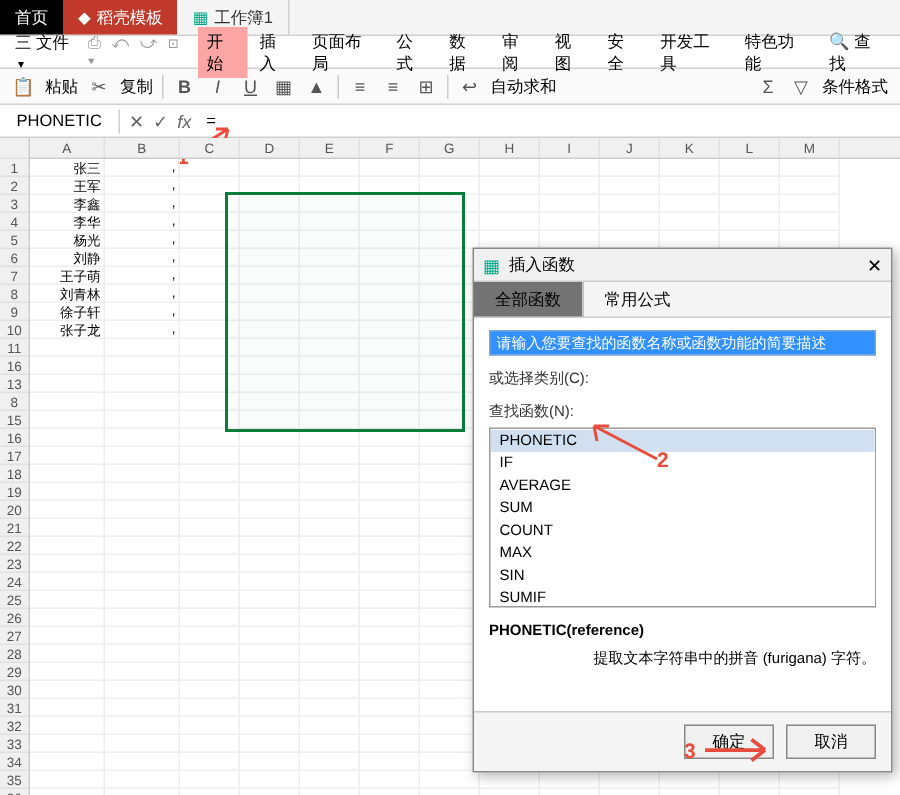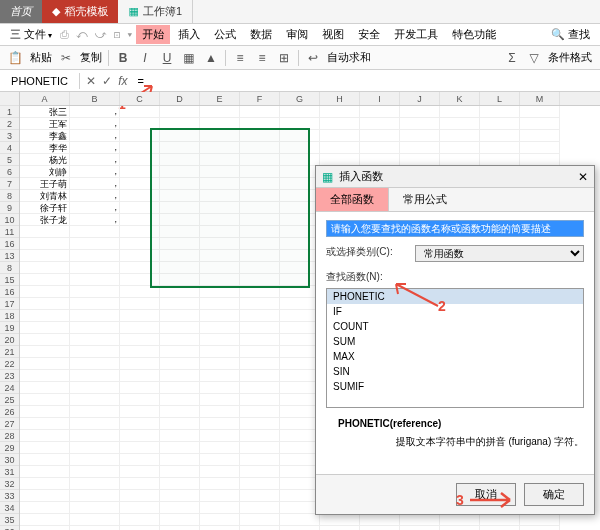--- a/index.html
+++ b/index.html
@@ -1,19 +1,19 @@
 <!DOCTYPE html>
 <html><head>
 <meta charset="utf-8">
 <style>
 * { margin: 0; padding: 0; box-sizing: border-box; font-family: "Microsoft YaHei", sans-serif; }
 body { width: 600px; height: 530px; background: #fff; overflow: hidden; position: relative; font-size: 11px; }
 .topbar { display: flex; height: 24px; background: #f5f5f5; border-bottom: 1px solid #d0d0d0; }
 .topbar .tab { padding: 4px 10px; display: flex; align-items: center; gap: 4px; font-size: 11px; }
-.topbar .tab.blue { background: #737373; color: #fff; font-style: italic; }
+.topbar .tab.blue { background: #000000; color: #fff; }
 .topbar .tab.red { background: #c0392b; color: #fff; }
 .topbar .tab.green { color: #333; border-right: 1px solid #d0d0d0; }
 .topbar .tab.green .icon { color: #0a8; }
 .menubar { display: flex; height: 22px; align-items: center; gap: 2px; padding: 0 4px; border-bottom: 1px solid #d0d0d0; font-size: 11px; }
 .menubar .menu-item { padding: 2px 6px; cursor: pointer; }
 .menubar .menu-item.active { background: #fca5a5; }
 .menubar .dropdown-arrow { font-size: 8px; margin-left: 2px; }
 .toolbar { display: flex; height: 24px; align-items: center; gap: 6px; padding: 2px 8px; border-bottom: 1px solid #d0d0d0; background: #fafafa; }
 .toolbar-icon { width: 16px; height: 16px; display: inline-flex; align-items: center; justify-content: center; color: #555; font-size: 12px; cursor: pointer; }
 .toolbar-sep { width: 1px; height: 16px; background: #ccc; }
@@ -35,29 +35,29 @@
 .cell.wide { width: 50px; }
 .selection-rect { position: absolute; border: 2px solid #0a7d3a; background: rgba(10,125,58,0.02); pointer-events: none; }
 .red-annotation { position: absolute; color: #e74c3c; font-weight: bold; font-size: 14px; pointer-events: none; }
 .red-arrow { position: absolute; pointer-events: none; }
 .dialog { position: absolute; top: 165px; left: 315px; width: 280px; height: 350px; background: #fff; border: 1px solid #888; box-shadow: 2px 2px 8px rgba(0,0,0,0.3); display: flex; flex-direction: column; }
 .dialog-title { height: 22px; background: #f0f0f0; display: flex; align-items: center; padding: 0 6px; gap: 6px; border-bottom: 1px solid #ccc; }
 .dialog-title .icon { color: #0a8; font-size: 12px; }
 .dialog-title .x { margin-left: auto; cursor: pointer; font-size: 12px; }
 .dialog-tabs { display: flex; border-bottom: 1px solid #ccc; background: #f5f5f5; }
 .dialog-tabs .dtab { padding: 4px 14px; font-size: 11px; cursor: pointer; }
-.dialog-tabs .dtab.active { background: #fca5a5; border-right: 1px solid #ccc; }
+.dialog-tabs .dtab.active { background: #737373; border-right: 1px solid #ccc; }
 .dialog-body { flex: 1; padding: 8px 10px; display: flex; flex-direction: column; gap: 4px; font-size: 11px; }
 .dialog-body label { font-size: 10px; color: #333; }
 .dialog-body input[type=text] { border: 1px solid #7aa6d6; padding: 2px 4px; font-size: 10px; background: #3390ff; color: #fff; }
 .dialog-body select { border: 1px solid #999; padding: 1px 4px; font-size: 10px; }
 .func-list { border: 1px solid #999; height: 120px; overflow: auto; background: #fff; }
 .func-list .fi { padding: 2px 6px; font-size: 10px; cursor: pointer; }
 .func-list .fi.sel { background: #d0e0f0; }
-.func-desc { margin-top: 6px; font-size: 10px; margin-left: 12px; }
+.func-desc { margin-top: 6px; font-size: 10px; }
 .func-desc b { font-weight: bold; }
 .dialog-footer { display: flex; justify-content: flex-end; gap: 8px; padding: 8px 10px; border-top: 1px solid #ccc; background: #f5f5f5; }
 .dialog-footer button { padding: 3px 18px; font-size: 11px; border: 1px solid #888; background: #f0f0f0; cursor: pointer; }
 </style>
 </head>
 <body>
 
 <div class="topbar">
   <div class="tab blue">首页</div>
   <div class="tab red">
@@ -68,20 +68,21 @@
       <span class="icon">▦</span>
       <span>工作簿1</span>
     </div>
 </div>
 
 <div class="menubar">
   <span class="menu-item"><span>三 文件</span><span class="dropdown-arrow">▾</span></span>
   <span style="color:#999;letter-spacing:2px;">⎙ ⤺ ⤻ ⊡ ▾</span>
   <span class="menu-item active">开始</span>
   <span class="menu-item">插入</span>
+  <span class="menu-item">页面布局</span>
   <span class="menu-item">公式</span>
   <span class="menu-item">数据</span>
   <span class="menu-item">审阅</span>
   <span class="menu-item">视图</span>
   <span class="menu-item">安全</span>
   <span class="menu-item">开发工具</span>
   <span class="menu-item">特色功能</span>
   <span class="menu-item" style="margin-left:auto;">🔍 <span>查找</span></span>
 </div>
 
@@ -736,42 +737,42 @@
     <span class="icon">▦</span>
     <span>插入函数</span>
     <span class="x">✕</span>
   </div>
   <div class="dialog-tabs">
     <div class="dtab active">全部函数</div>
     <div class="dtab">常用公式</div>
   </div>
   <div class="dialog-body">
     <input type="text" value="请输入您要查找的函数名称或函数功能的简要描述" style="">
-    <div style="display:flex;align-items:flex-start;gap:22px;margin-top:4px;">
+    <div style="display:flex;align-items:flex-end;gap:6px;margin-top:4px;">
       <label>或选择类别(C):</label>
-      <select style="flex:1;"><option>常用函数</option></select>
     </div>
     <label style="margin-top:4px;">查找函数(N):</label>
     <div class="func-list" id="funclist">
         <div class="fi sel">PHONETIC</div>
         <div class="fi">IF</div>
+        <div class="fi">AVERAGE</div>
+        <div class="fi">SUM</div>
         <div class="fi">COUNT</div>
-        <div class="fi">SUM</div>
         <div class="fi">MAX</div>
         <div class="fi">SIN</div>
         <div class="fi">SUMIF</div>
       </div>
     <div class="func-desc">
       <b>PHONETIC(reference)</b>
       <div style="margin-top:6px;text-align:right;">提取文本字符串中的拼音 (furigana) 字符。</div>
     </div>
   </div>
   <div class="dialog-footer">
+    <button>确定</button>
     <button>取消</button>
-    <button>确定</button>
   </div>
 </div>
 
 <svg class="red-arrow" style="top:280px;left:390px;" width="50" height="30">
     <path d="M48,26 L6,4 M6,4 L16,4 M6,4 L8,14" stroke="#e74c3c" stroke-width="2" fill="none"></path>
   </svg>
 <div class="red-annotation" style="top:298px;left:438px;">2</div>
 
 <svg class="red-arrow" style="top:490px;left:468px;" width="50" height="20">
     <path d="M2,10 L42,10 M42,10 L33,3 M42,10 L33,17" stroke="#e74c3c" stroke-width="2.5" fill="none"></path>

